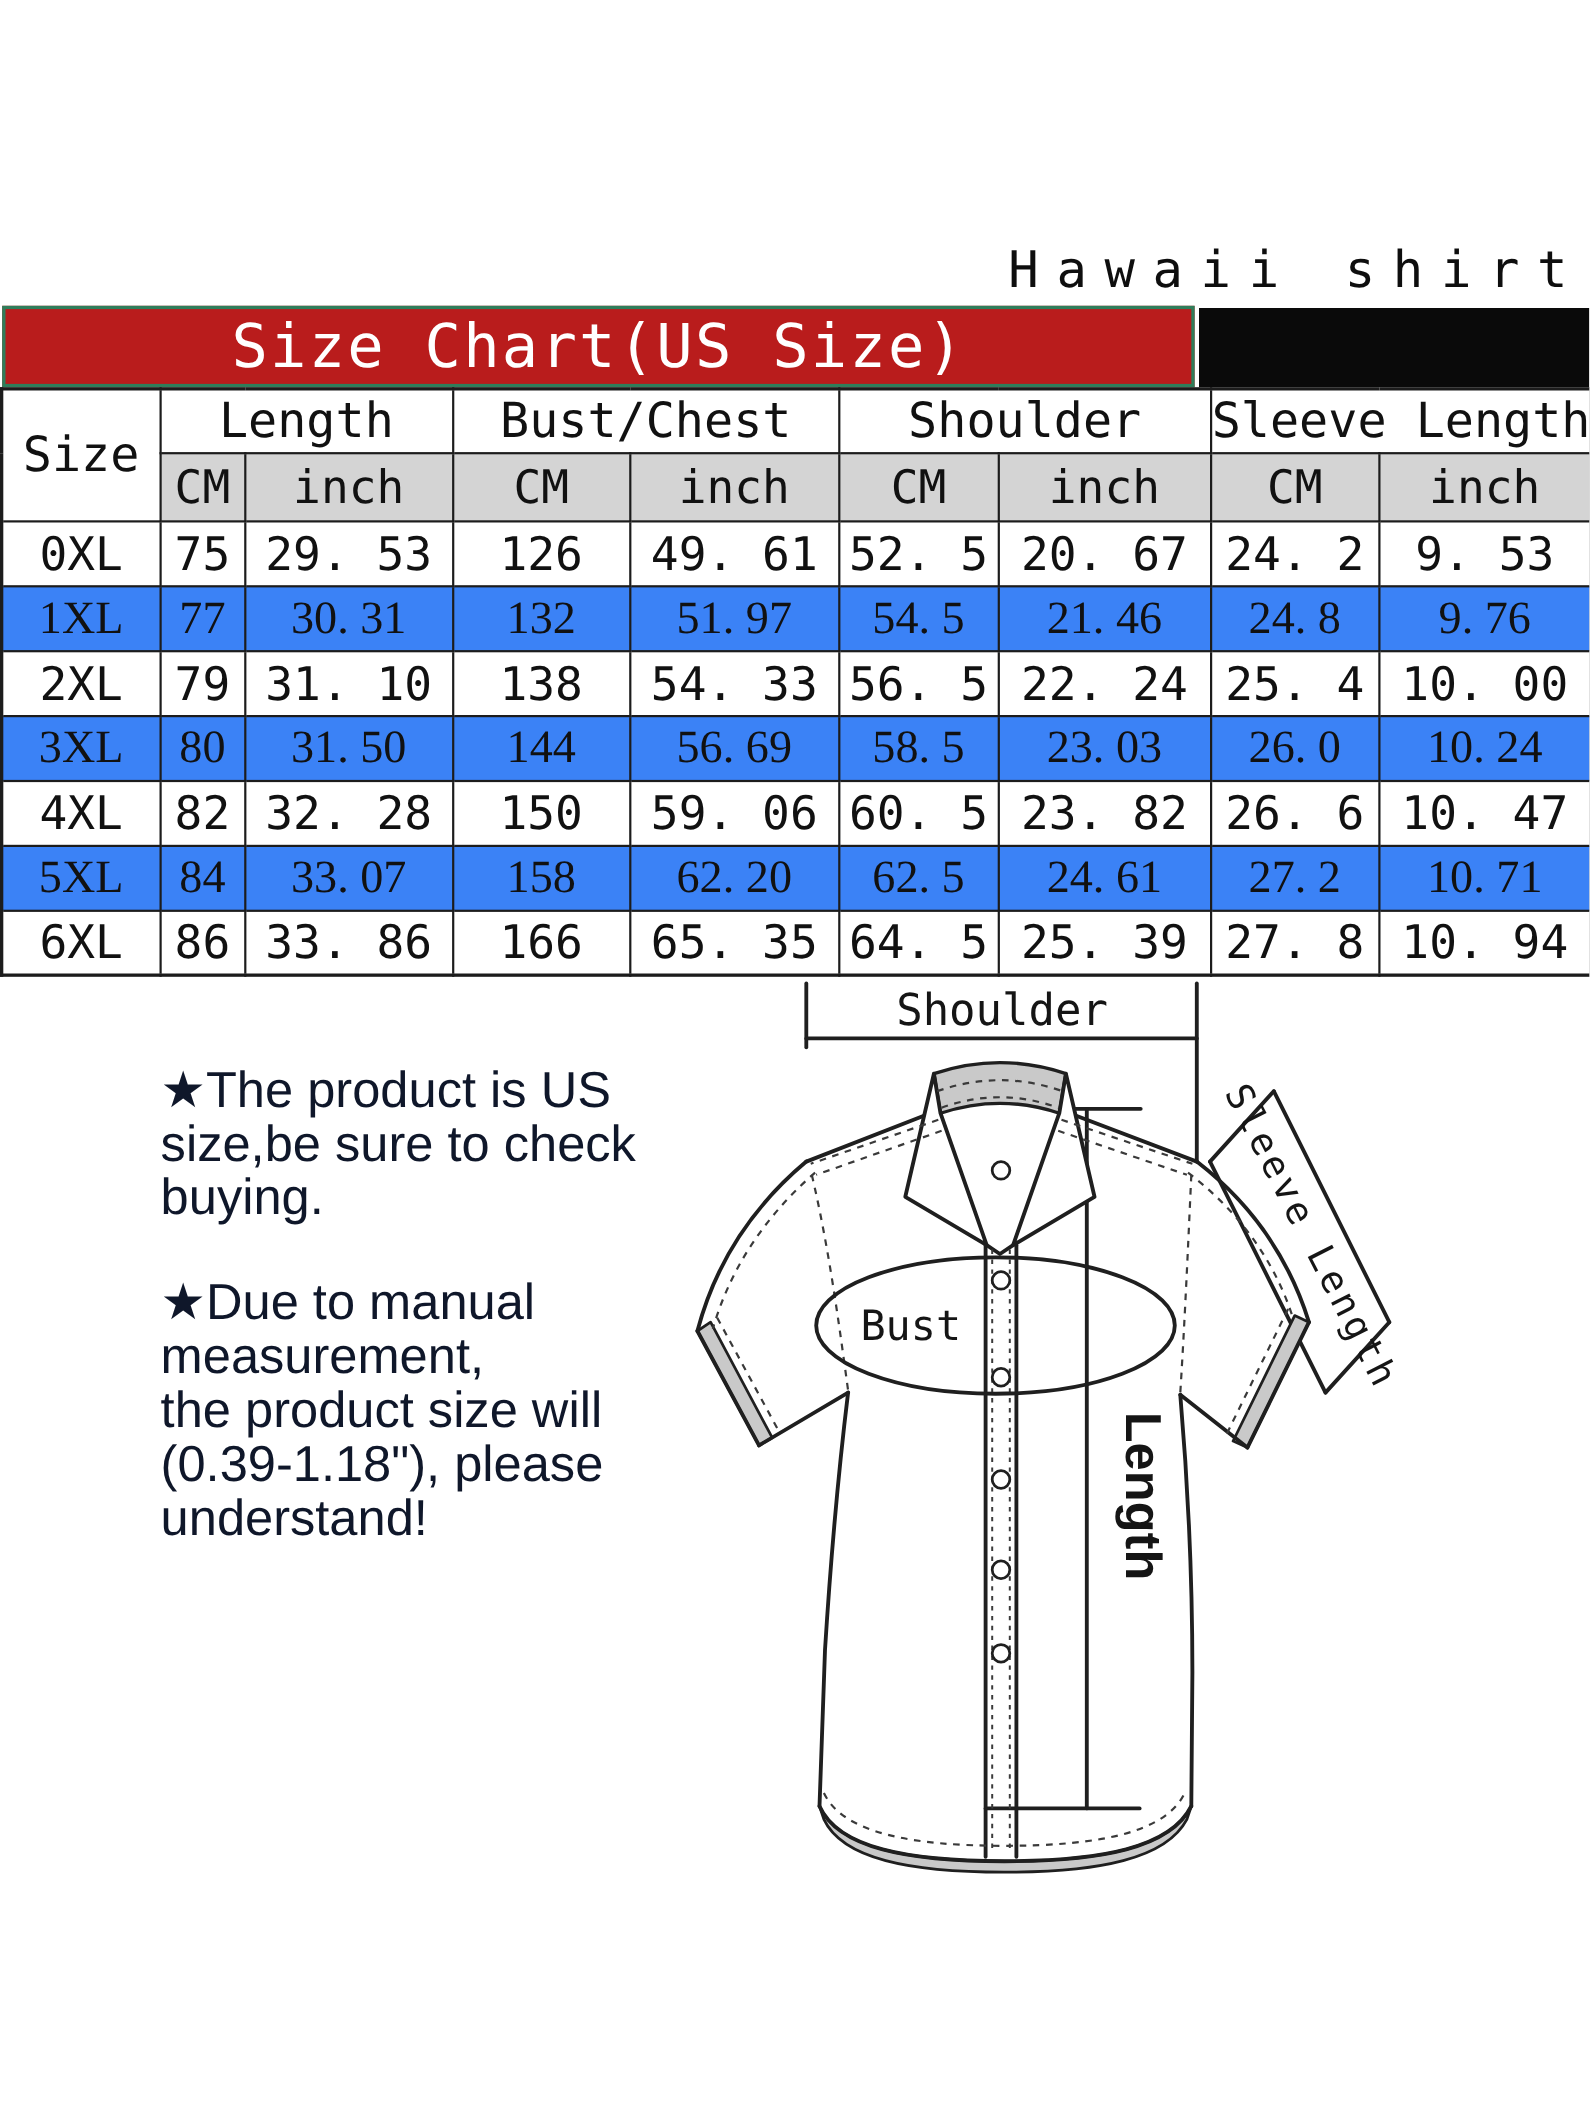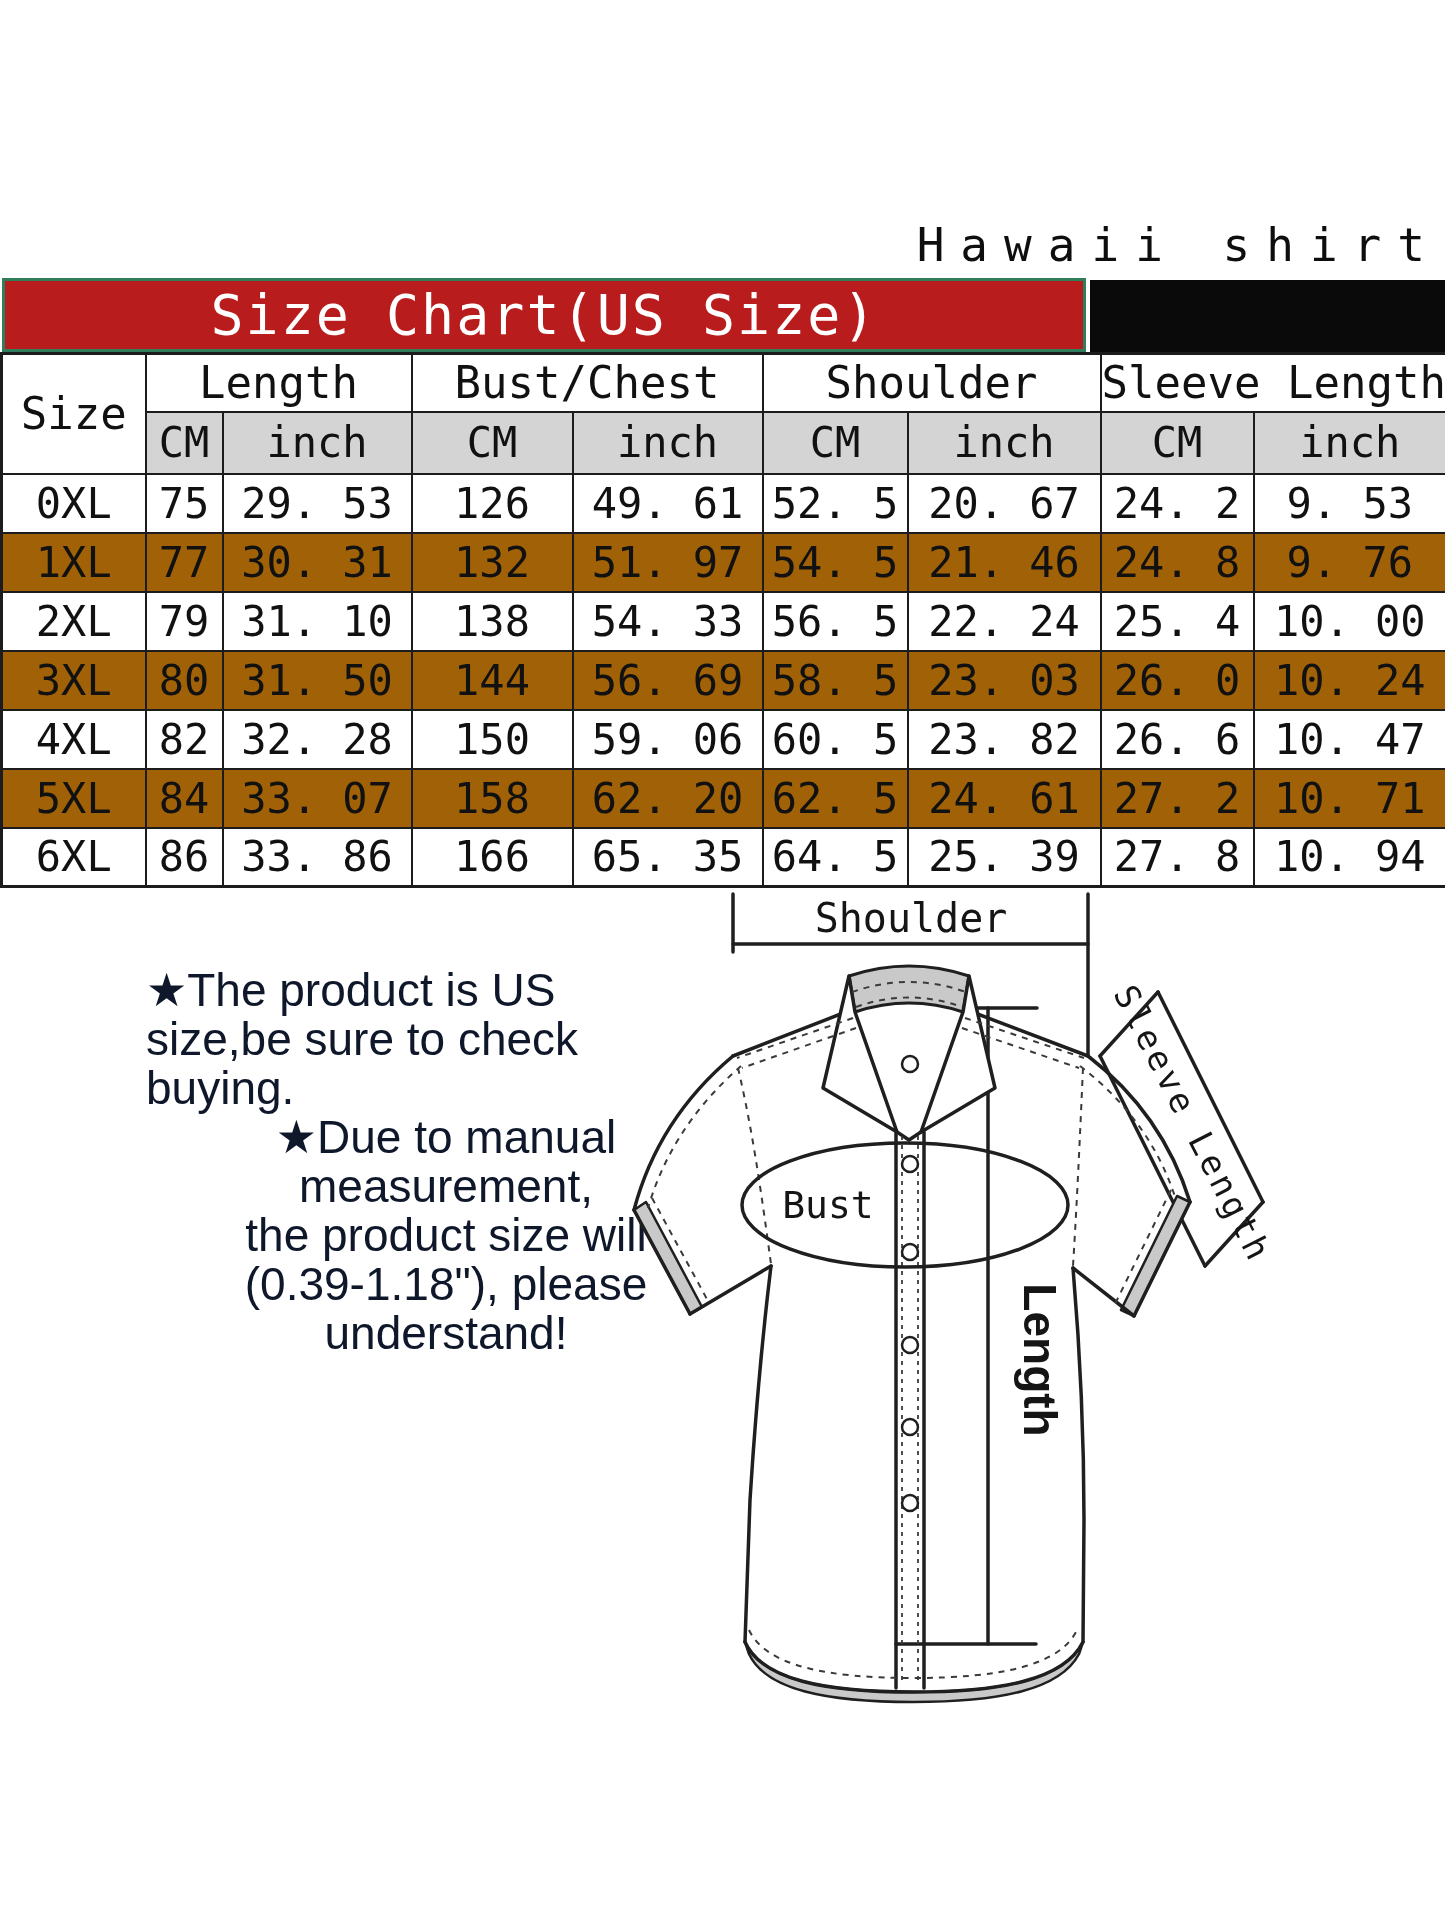--- a/index.html
+++ b/index.html
@@ -18,25 +18,25 @@
   #size-table th,#size-table td{border:2px solid #1c1c1c;text-align:center;vertical-align:middle;
        padding:0;white-space:nowrap;overflow:visible;font-weight:normal;}
   #size-table{border:3px solid #1c1c1c;}
   tr.group-row{height:58px;}
   tr.group-row th{font-size:44px;background:#ffffff;}
   tr.unit-row{height:62px;}
   tr.unit-row th{font-size:42px;background:#d4d4d4;}
   th.size-h{font-size:46px;background:#ffffff;}
   tbody tr{height:59px;}
   tbody th,tbody td{font-size:42px;background:#ffffff;}
-  tbody tr.alt th,tbody tr.alt td{background:#a16207;}
+  tbody tr.alt th,tbody tr.alt td{background:#3b82f6;font-family:Liberation Serif, serif;}
   
   #notes{position:absolute;left:146px;top:966px;width:600px;color:#0f172a;
          font-family:"Liberation Sans",sans-serif;font-size:46px;line-height:49px;font-weight:500;}
-  #notes .para+.para{text-align:center;}
+  #notes .para+.para{margin-top:46px;}
   #notes div{white-space:nowrap;}
   
   #shirt-svg{position:absolute;left:540px;top:880px;}
   text{fill:#151515;}
 </style>
 </head>
 <body>
 
 <div id="page">
 

